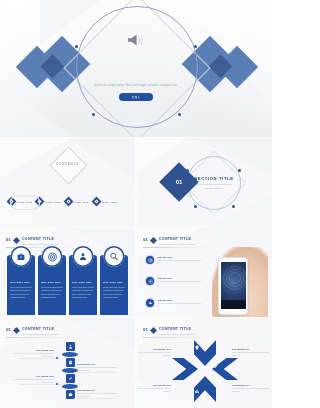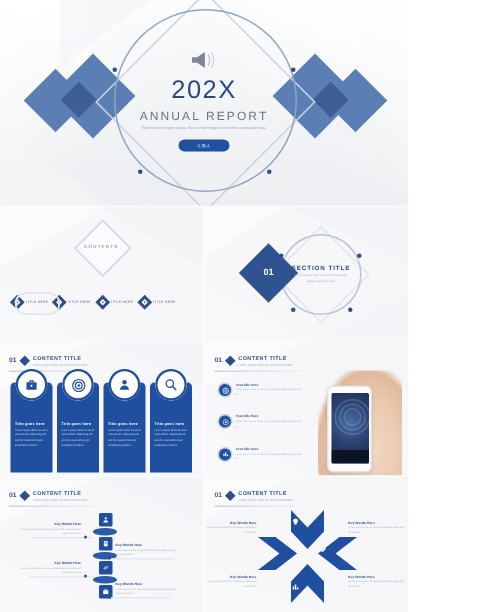--- a/index.html
+++ b/index.html
@@ -183,22 +183,20 @@
     <div class="cdot" style="left:178px;top:113px;"></div>
 
     <div class="hero-icon">
       <svg viewBox="0 0 22 14" width="22" height="14">
         <path d="M2 5.2h3.4L10.6 1.6v10.8L5.4 8.8H2z" fill="#7d8596"></path>
         <path d="M12.6 3.4c1.6 1.1 1.6 6.1 0 7.2" stroke="#c3c8d2" stroke-width=".9" fill="none"></path>
         <path d="M14.6 2c2.4 1.7 2.4 8.3 0 10" stroke="#d3d7df" stroke-width=".9" fill="none"></path>
       </svg>
     </div>
 
-    <div class="hero-year">202X</div>
-    <div class="hero-sub">ANNUAL REPORT</div>
     <div class="hero-desc">Suntem eu semper portus. Nunc enim magna, vel amet consequat risus.</div>
     <div class="hero-btn">汇报人</div>
   </div>
 
   <div class="slide s-contents">
     <div class="poly">
       <i class="tri" style="left:0;top:0;border-right:70px solid transparent;border-top:40px solid #ffffff;"></i>
       <i class="tri" style="left:60px;top:-4px;border-left:80px solid transparent;border-top:48px solid #f2f3f6;"></i>
       <i class="tri" style="left:-8px;top:46px;border-right:60px solid transparent;border-bottom:44px solid #fafbfc;"></i>
       <i class="tri" style="left:70px;top:50px;border-left:70px solid transparent;border-bottom:40px solid #f4f5f8;"></i>

